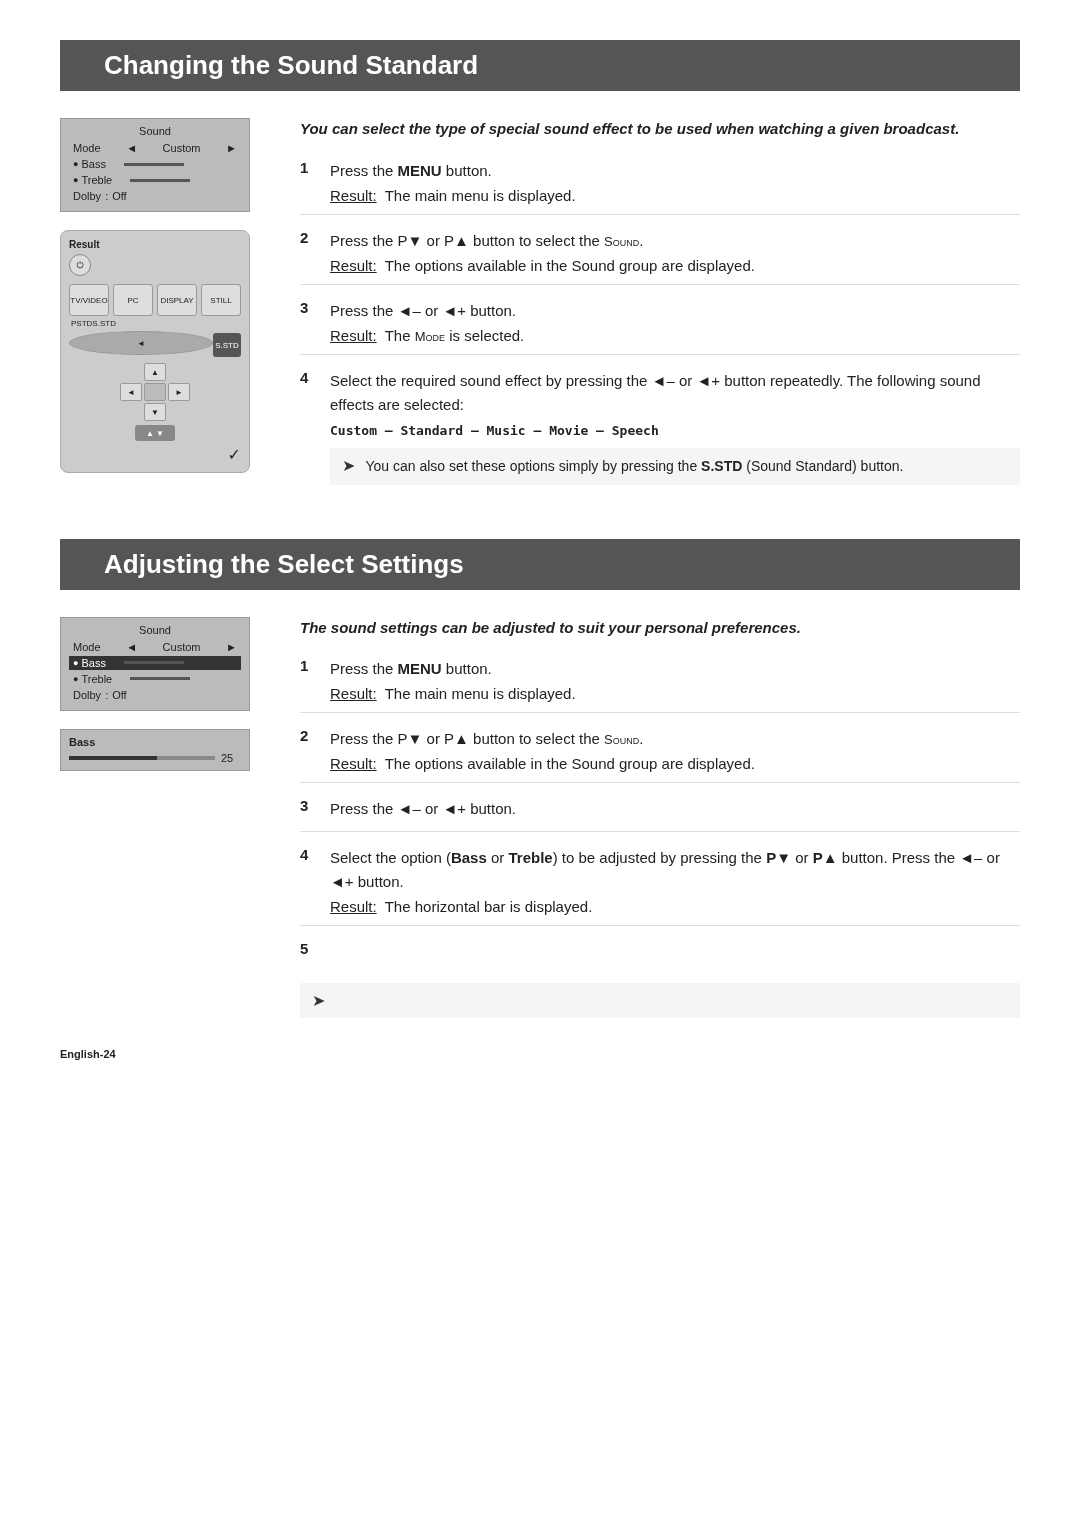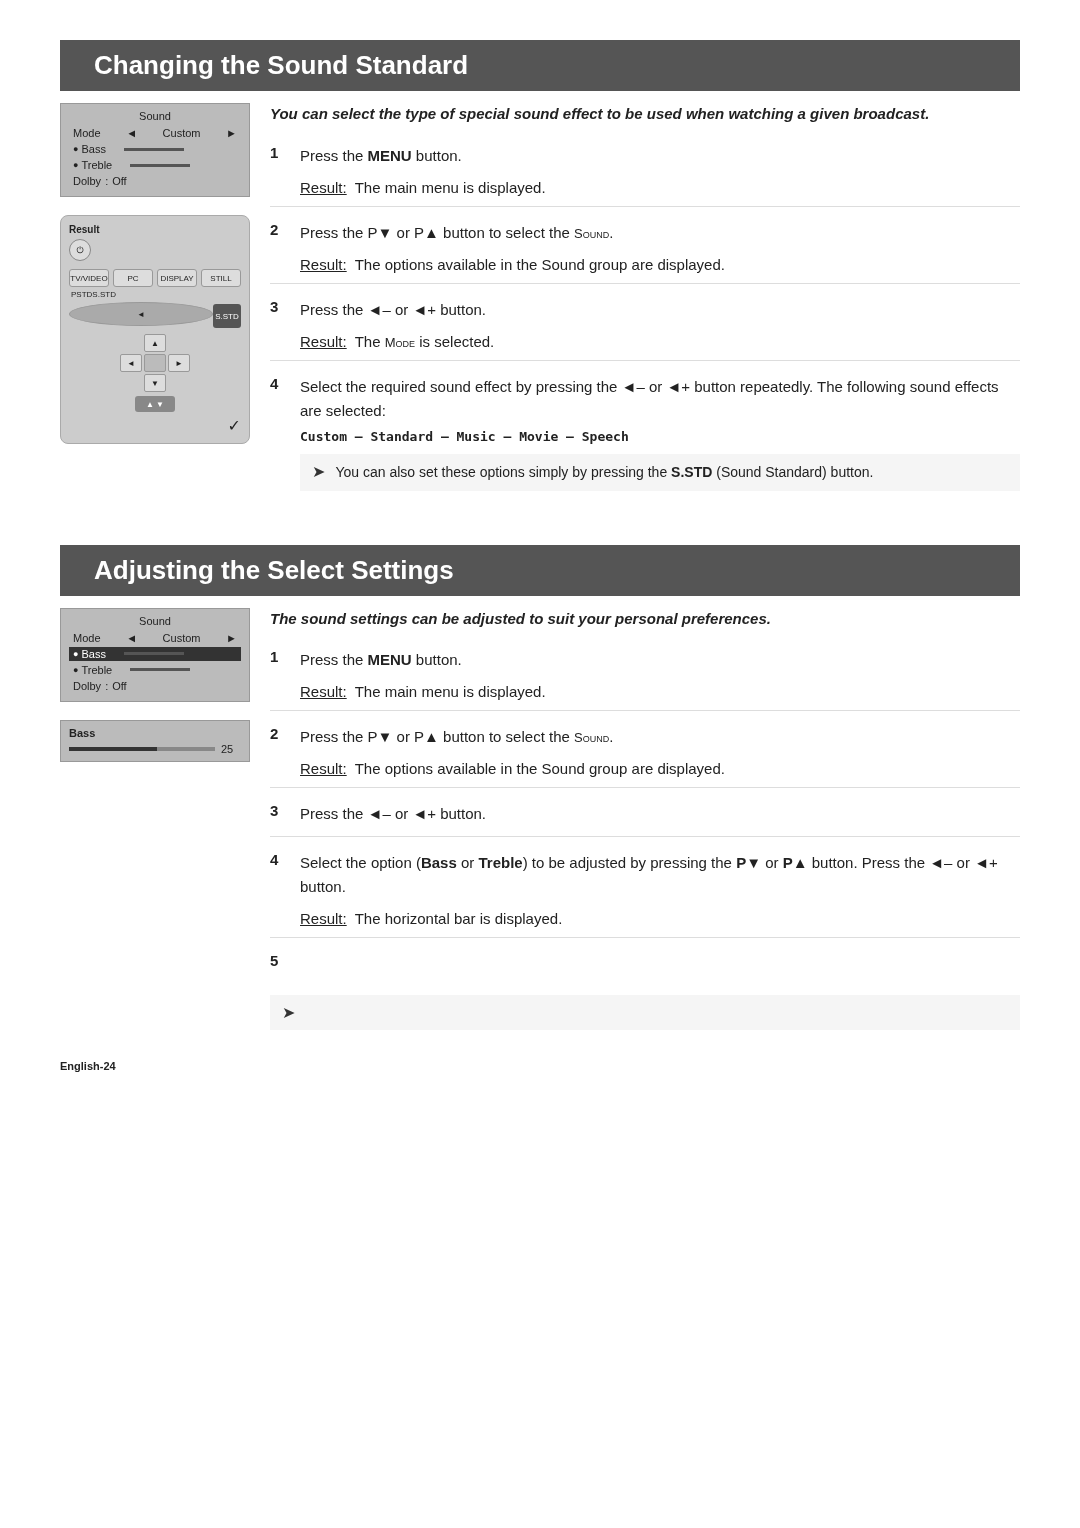--- a/index.html
+++ b/index.html
@@ -13,32 +13,33 @@
       padding: 40px 60px 40px 60px;
     }
 
     .section {
       margin-bottom: 30px;
     }
 
     .section-header {
       background: #555;
       color: #fff;
-      padding: 10px 34px;
-      margin-bottom: 12px;
+      padding: 10px 44px;
+      margin-bottom: 27px;
     }
 
     .section-header h2 {
       font-size: 26px;
       font-weight: bold;
       font-family: Arial, sans-serif;
     }
 
     .section-body {
       display: flex;
+      gap: 30px;
     }
 
     .left-col {
       width: 210px;
       flex-shrink: 0;
       display: flex;
       flex-direction: column;
       gap: 18px;
     }
 
@@ -122,21 +123,21 @@
     }
 
     .remote-mockup .btn-row {
       display: flex;
       gap: 4px;
       margin-bottom: 3px;
     }
 
     .remote-mockup .btn-small {
       flex: 1;
-      height: 18px;
+      height: 32px;
       background: #ddd;
       border: 1px solid #999;
       border-radius: 3px;
       font-size: 8px;
       display: flex;
       align-items: center;
       justify-content: center;
     }
 
     .remote-mockup .nav-cross {
@@ -226,21 +227,21 @@
     }
 
     .step-content p {
       font-size: 15px;
       line-height: 1.6;
     }
 
     .result-line {
       display: flex;
       gap: 8px;
-      margin-top: 11px;
+      margin-top: 4px;
       align-items: flex-end;
     }
 
     .result-label {
       text-decoration: underline;
       font-size: 15px;
     }
 
     .result-text {
       font-size: 15px;

